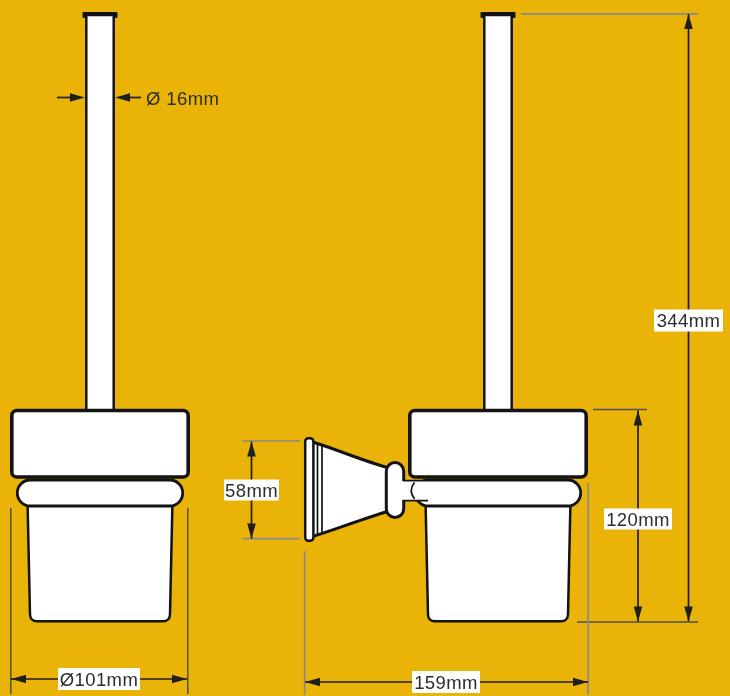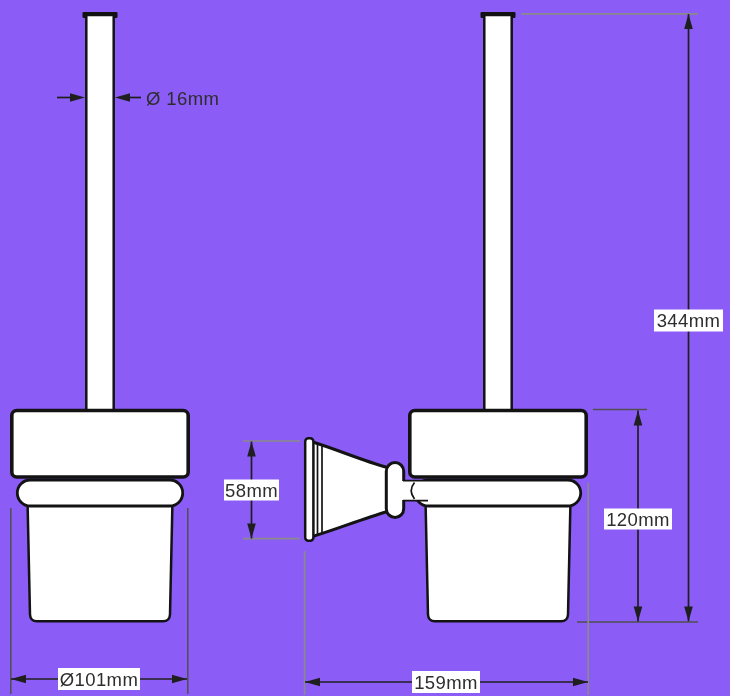--- a/index.html
+++ b/index.html
@@ -4,21 +4,21 @@
 <style>
   html, body {
     margin: 0;
     padding: 0;
     background: #ffffff;
   }
   .stage {
     position: relative;
     width: 730px;
     height: 696px;
-    background: #8b5cf6;
+    background: #eab308;
     overflow: hidden;
   }
   svg { display: block; }
 
   
   .outline      { fill: #ffffff; stroke: #131313; }
   .sw-thick     { stroke-width: 3.6; }
   .sw-med       { stroke-width: 2.8; }
   .sw-reg       { stroke-width: 2.5; }
   .cap          { fill: #131313; stroke: none; }

